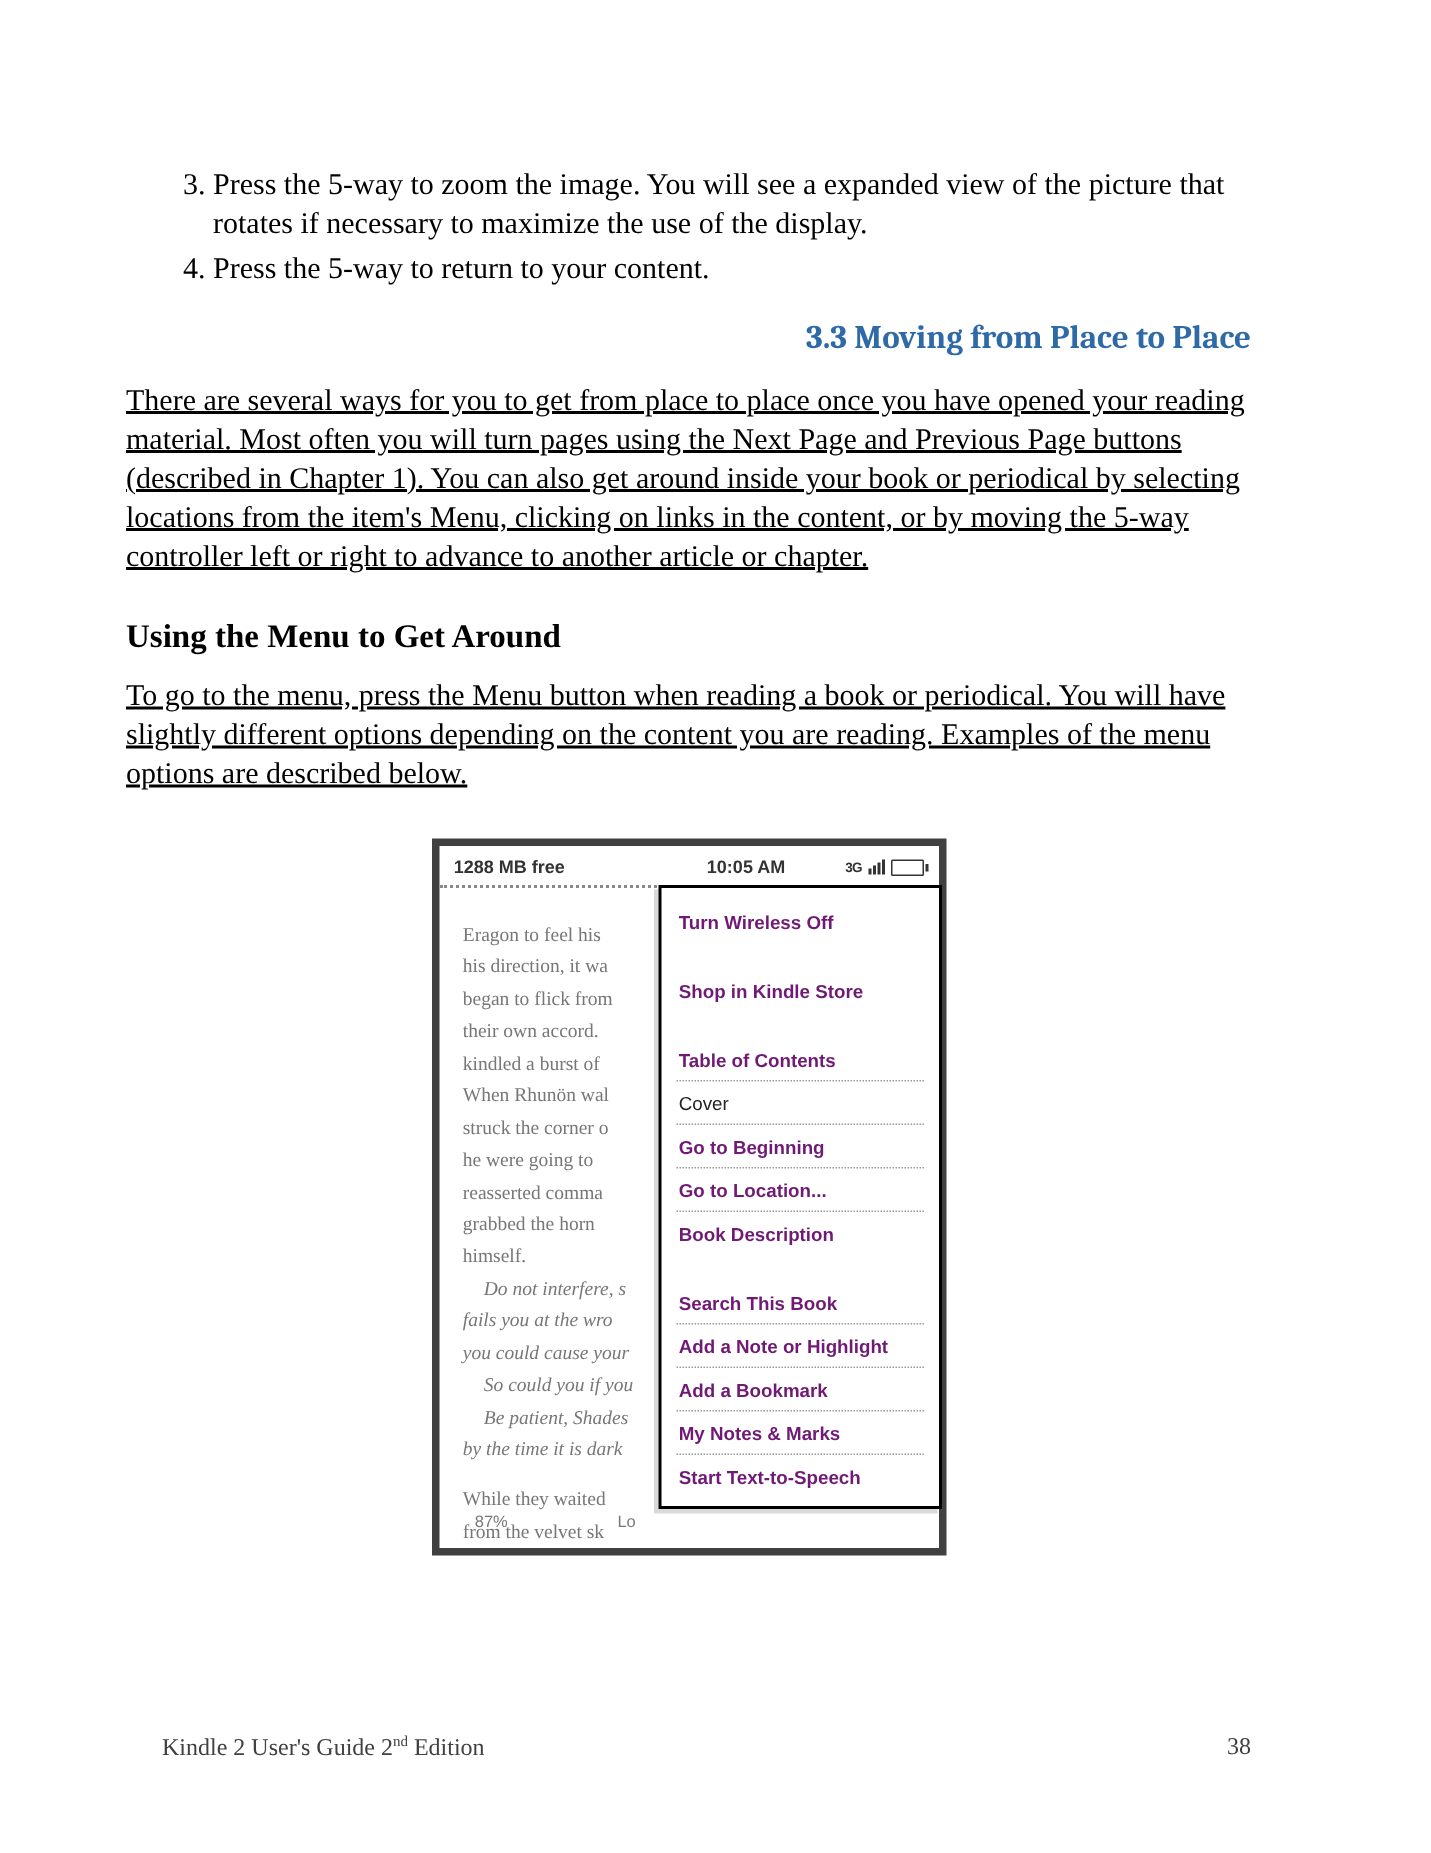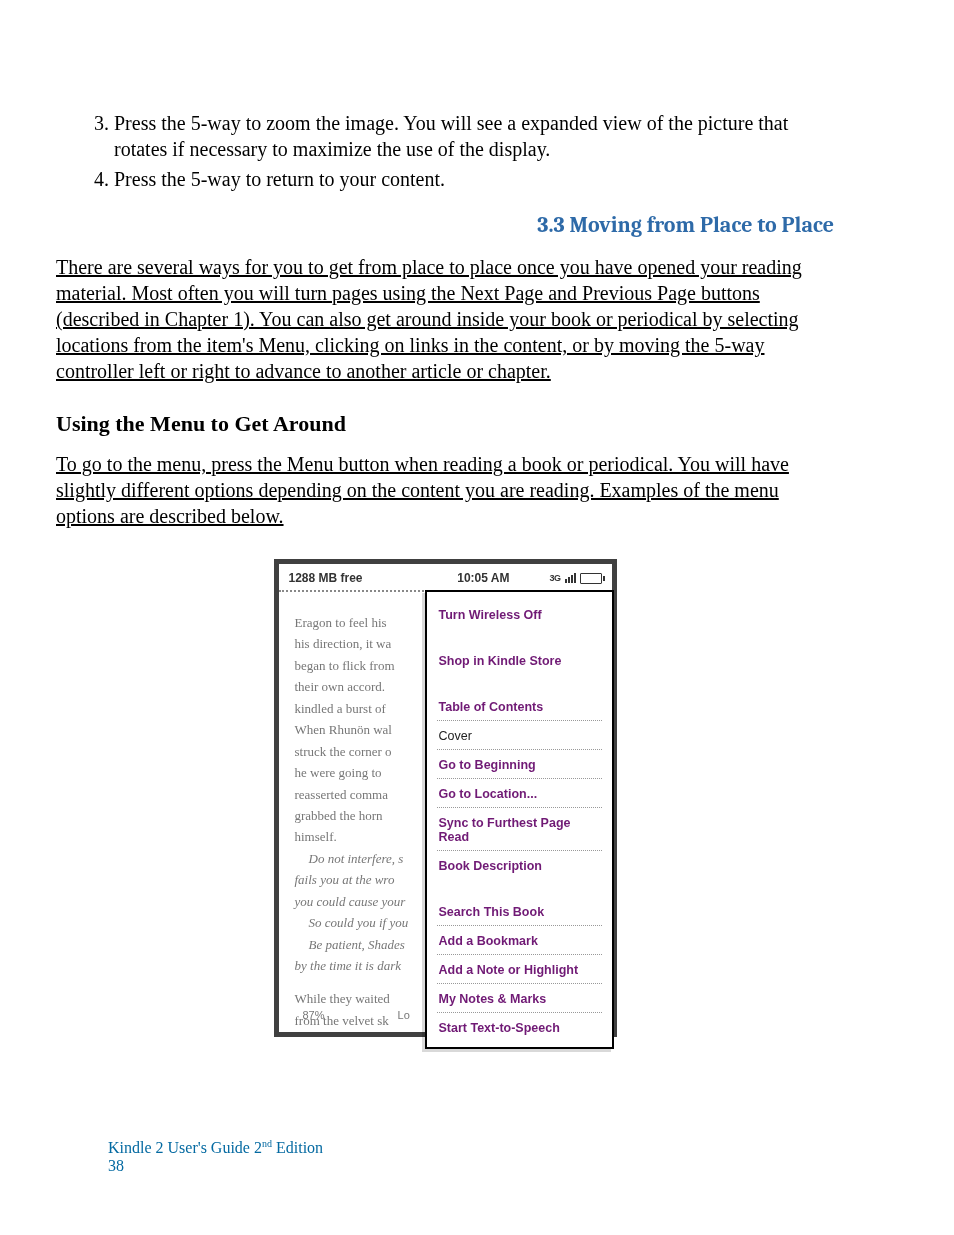--- a/index.html
+++ b/index.html
@@ -7,21 +7,21 @@
     padding: 0;
     font-family: "Times New Roman", Times, serif;
     background: #fff;
     color: #000;
   }
   .page {
     width: 942px;
     height: 1235px;
     position: relative;
     box-sizing: border-box;
-    padding: 110px 108px 60px 56px;
+    padding: 110px 108px 60px 84px;
   }
   ol.instructions {
     margin: 0 0 20px 0;
     padding-left: 58px;
     font-size: 20px;
     line-height: 1.3;
   }
   ol.instructions li {
     margin-bottom: 4px;
   }
@@ -139,22 +139,21 @@
     height: 18px;
   }
   .page-footer {
     position:absolute;
     left:108px;
     right:108px;
     bottom:60px;
     font-size: 16px;
     display:flex;
     justify-content: space-between;
-    color:#0369a1;
-    flex-direction:column;
+    color:#404040;
   }
   .page-footer sup { font-size: 10px; }
 </style>
 </head>
 <body>
 
 <div class="page">
 
   <ol class="instructions" start="3">
     <li>Press the 5-way to zoom the image. You will see a expanded view of the picture that rotates if necessary to maximize the use of the display.</li>
@@ -225,28 +224,27 @@
           <div class="menu-spacer"></div>
           <div class="menu-group">
             <div class="menu-item">Shop in Kindle Store</div>
           </div>
           <div class="menu-spacer"></div>
           <div class="menu-group">
             <div class="menu-item">Table of Contents</div>
             <div class="menu-item normal">Cover</div>
             <div class="menu-item">Go to Beginning</div>
             <div class="menu-item">Go to Location...</div>
-            <div class="menu-item">Sync to Furthest Page Read</div>
             <div class="menu-item">Book Description</div>
           </div>
           <div class="menu-spacer"></div>
           <div class="menu-group">
             <div class="menu-item">Search This Book</div>
+            <div class="menu-item">Add a Note or Highlight</div>
             <div class="menu-item">Add a Bookmark</div>
-            <div class="menu-item">Add a Note or Highlight</div>
             <div class="menu-item">My Notes &amp; Marks</div>
             <div class="menu-item">Start Text-to-Speech</div>
           </div>
         </div>
 
       </div>
     </div>
   </div>
 
   <div class="page-footer">

